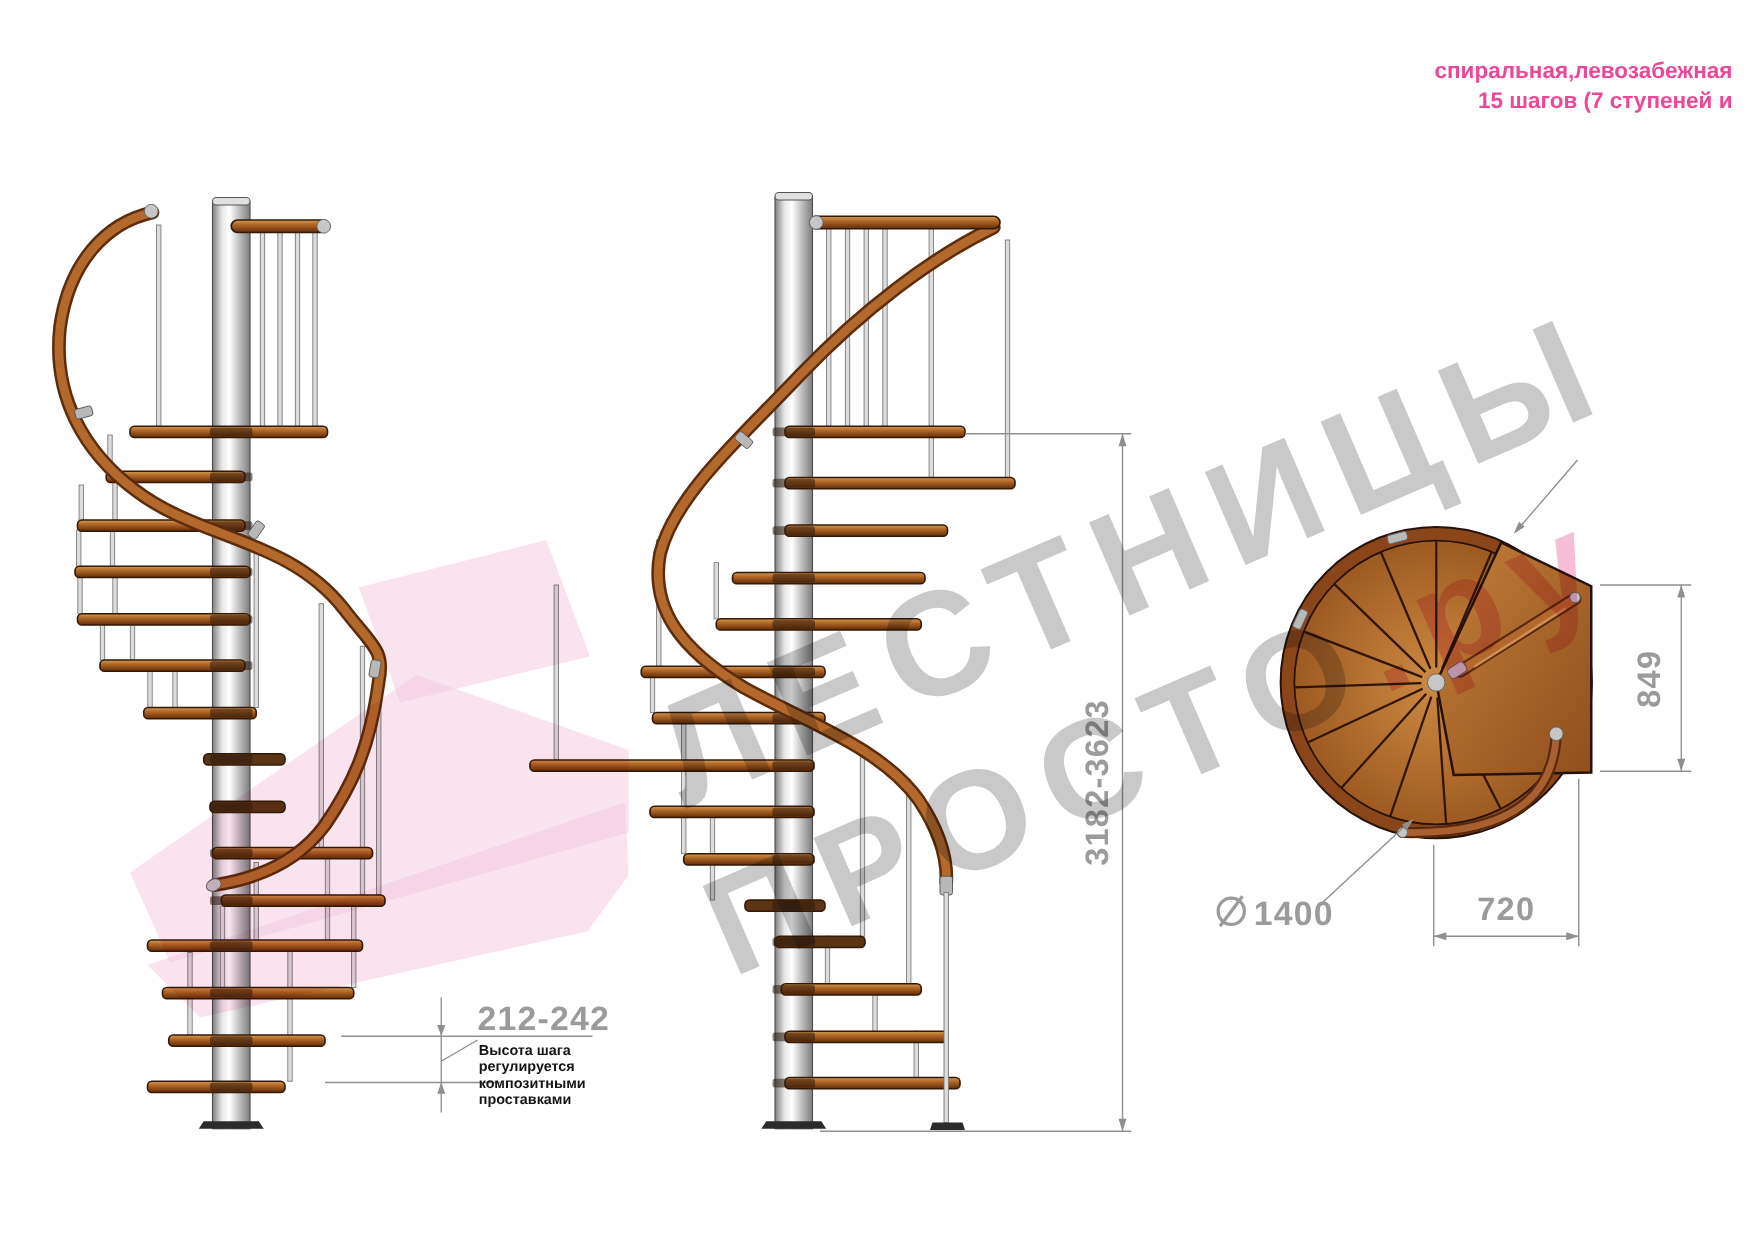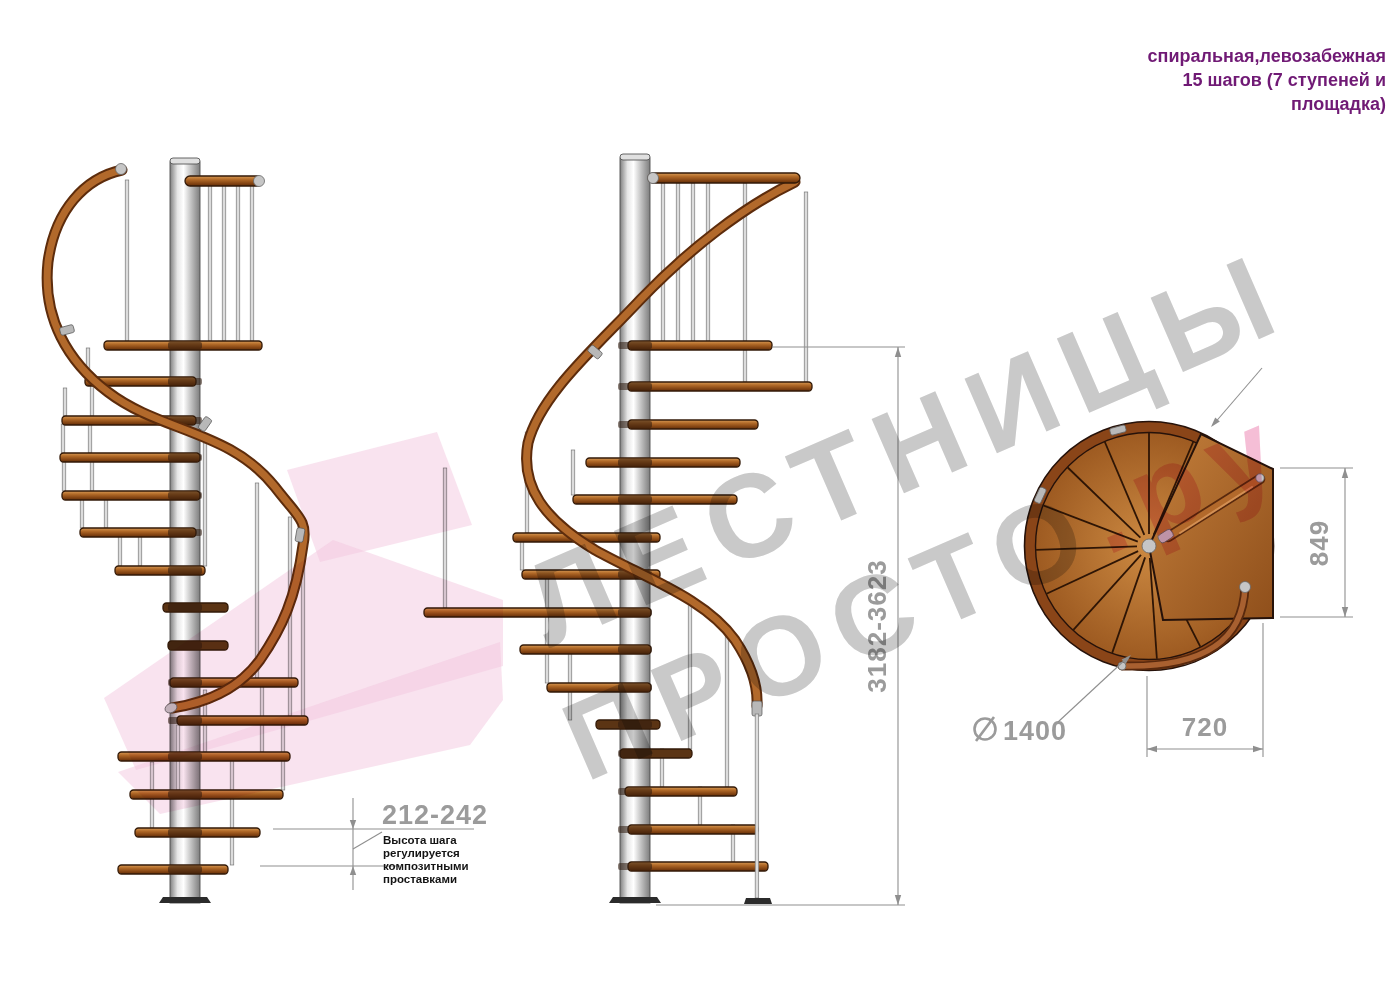--- a/index.html
+++ b/index.html
@@ -22,21 +22,21 @@
   .woodrail{fill:url(#wg);stroke:#331a08;stroke-width:1.3;}
   .flange{fill:#2b2b2b;}
   .dim{stroke:#8f8f8f;stroke-width:1.1;fill:none;}
   .arr{fill:#8f8f8f;}
   .dimtxt{fill:#9b9b9b;font-weight:bold;font-size:27px;letter-spacing:1px;}
   .dimtxt2{fill:#9b9b9b;font-weight:bold;font-size:26px;letter-spacing:1px;}
   .note{fill:#141414;font-weight:600;font-size:11.5px;}
   .sector{stroke:#2e1505;stroke-width:1.8;}
   .rimtab{fill:#b9b9b9;stroke:#666;stroke-width:.8;}
   
-  .header{position:absolute;right:14px;top:44px;text-align:right;color:#701a75;
+  .header{position:absolute;right:14px;top:44px;text-align:right;color:#ec4899;
           font-size:18px;line-height:24px;font-weight:600;}
   
   .wm{position:absolute;left:0;top:0;width:1400px;height:1000px;
       mix-blend-mode:multiply;pointer-events:none;}
   .wline{position:absolute;white-space:nowrap;font-weight:bold;
          transform-origin:0 0;transform:rotate(-23.5deg);}
   .wline1{left:505px;top:548px;font-size:118px;letter-spacing:16px;color:#c9c9c9;}
   .wline2{left:545px;top:688px;font-size:112px;letter-spacing:16px;color:#c9c9c9;}
   .wsuffix{color:#f5bed6;}
 </style>
@@ -295,21 +295,20 @@
 
   <g>
     <line class="dim" x1="1262" y1="368" x2="1213" y2="425"></line>
     <polygon class="arr" points="1211,427 1215.2,417.4 1219.8,421.4"></polygon>
   </g>
 </svg>
 
 <div class="header">
   <div>спиральная,левозабежная</div>
   <div>15 шагов (7 ступеней и</div>
-  <div>площадка)</div>
 </div>
 
 <div class="wm">
   <svg width="1400" height="1000" viewBox="0 0 1400 1000">
     <polygon points="287,470 437,432 472,525 320,562" fill="#f3c8e0" opacity=".5"></polygon>
     <polygon points="104,698 333,540 503,600 503,666 136,770" fill="#f3c8e0" opacity=".5"></polygon>
     <polygon points="118,772 500,642 503,700 470,745 160,814" fill="#f3c8e0" opacity=".5"></polygon>
   </svg>
   <div class="wline wline1">ЛЕСТНИЦЫ</div>
   <div class="wline wline2"><span>ПРОСТО</span><span class="wsuffix">.ру</span></div>

